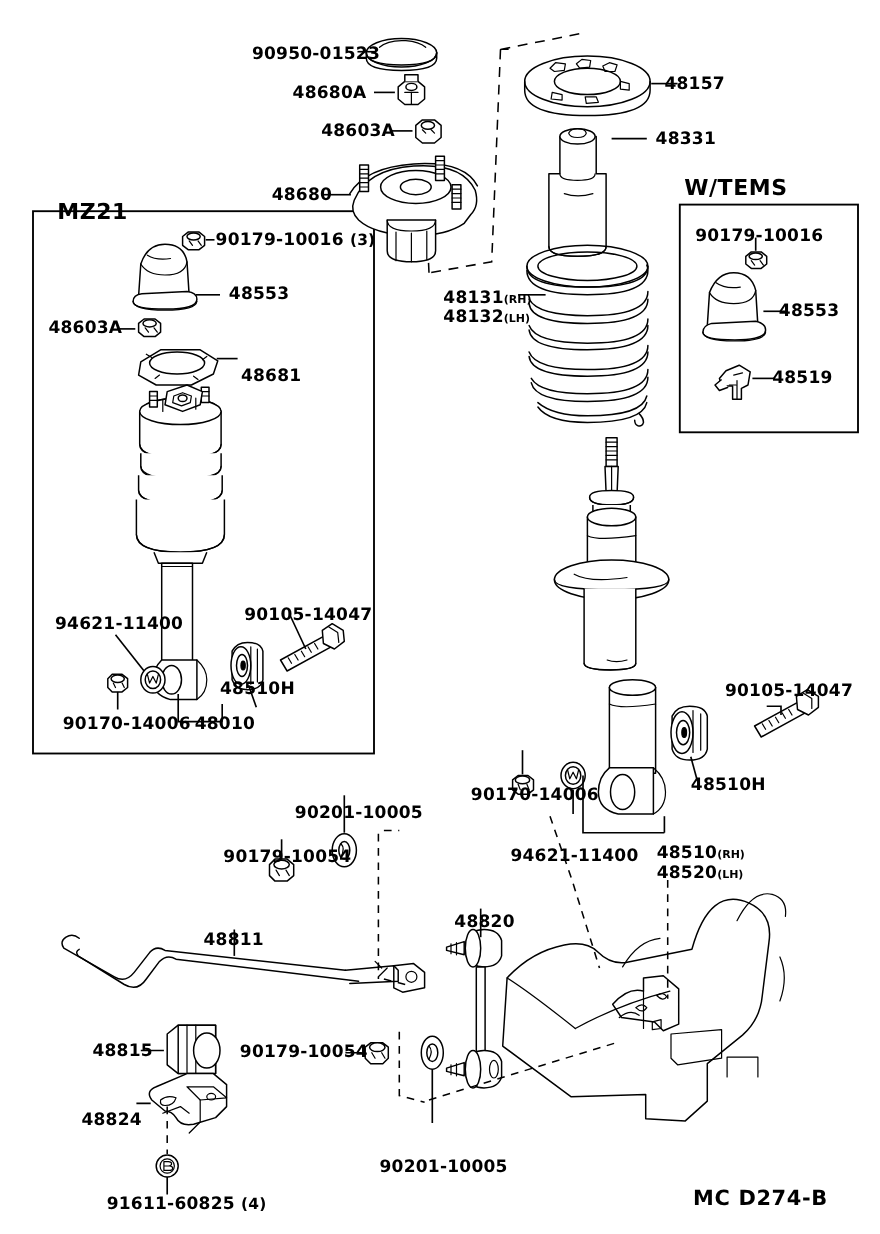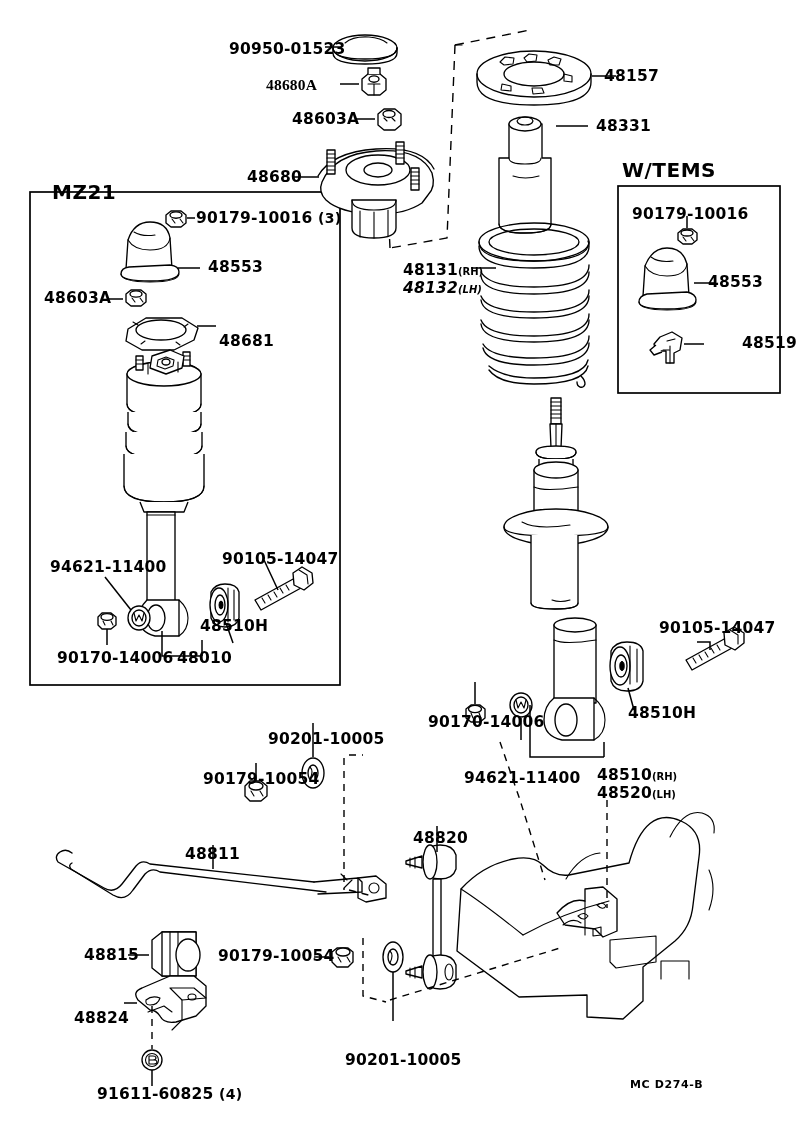--- a/index.html
+++ b/index.html
@@ -40,21 +40,21 @@
   .qty { font-size: 14px; font-weight: bold; }
   .boxlabel {
     position: absolute;
     font-weight: bold;
     font-size: 20px;
     letter-spacing: 0.5px;
   }
   .footer {
     position: absolute;
     font-weight: bold;
-    font-size: 11px;
+    font-size: 19px;
     letter-spacing: 0.6px;
   }
   .stk { fill: none; stroke: #000; stroke-width: 1.35; stroke-linejoin: round; stroke-linecap: round; }
   .stk-thin { fill: none; stroke: #000; stroke-width: 1.1; stroke-linejoin: round; stroke-linecap: round; }
   .lead { fill: none; stroke: #000; stroke-width: 1.5; }
   .dash { fill: none; stroke: #000; stroke-width: 1.4; stroke-dasharray: 9 7; }
   .dash2 { fill: none; stroke: #000; stroke-width: 1.4; stroke-dasharray: 7 6; }
   .boxf { fill: none; stroke: #000; stroke-width: 1.7; }
   .fillw { fill: #ffffff; stroke: #000; stroke-width: 1.35; stroke-linejoin: round; }
   .fillk { fill: #000000; stroke: #000; stroke-width: 1; }
@@ -444,34 +444,34 @@
       <path class="stk-thin" d="M597 905 q6 -4 9 1 q-3 5 -9 -1"></path>
       <path class="stk-thin" d="M593 929 l8 -2 l0 8 l-8 1 z"></path>
       <path class="stk-thin" d="M563 925 q10 -8 18 -2"></path>
     </g>
     <path class="dash2" d="M607 800 L607 908"></path>
     <path class="dash2" d="M390 1000 L455 980 L560 948"></path>
 
   </svg>
 
   <div class="lbl" style="left:229px; top:41px;">90950-01523</div>
-  <div class="lbl" style="left:266px; top:76px;font-family:Liberation Serif, serif;">48680A</div>
+  <div class="lbl" style="left:266px; top:76px;">48680A</div>
   <div class="lbl" style="left:292px; top:111px;">48603A</div>
   <div class="lbl" style="left:247px; top:169px;">48680</div>
 
   <div class="lbl" style="left:604px; top:68px;">48157</div>
   <div class="lbl" style="left:596px; top:118px;">48331</div>
 
   <div class="lbl" style="left:403px; top:262px;"><span>48131</span><span class="sub">(RH)</span></div>
-  <div class="lbl" style="left:403px; top:280px;font-style:italic;"><span>48132</span><span class="sub">(LH)</span></div>
+  <div class="lbl" style="left:403px; top:280px;"><span>48132</span><span class="sub">(LH)</span></div>
 
   <div class="boxlabel" style="left:622px; top:158px;">W/TEMS</div>
   <div class="lbl" style="left:632px; top:206px;">90179-10016</div>
   <div class="lbl" style="left:708px; top:274px;">48553</div>
-  <div class="lbl" style="left:702px; top:335px;margin-left:40px;">48519</div>
+  <div class="lbl" style="left:702px; top:335px;">48519</div>
 
   <div class="boxlabel" style="left:36px; top:180px;margin-left:16px;">MZ21</div>
   <div class="lbl" style="left:196px; top:210px;"><span>90179-10016</span> <span class="qty">(3)</span></div>
   <div class="lbl" style="left:208px; top:259px;">48553</div>
   <div class="lbl" style="left:44px; top:290px;">48603A</div>
   <div class="lbl" style="left:219px; top:317px;margin-top:16px;">48681</div>
   <div class="lbl" style="left:222px; top:551px;">90105-14047</div>
   <div class="lbl" style="left:50px; top:559px;">94621-11400</div>
   <div class="lbl" style="left:200px; top:618px;">48510H</div>
   <div class="lbl" style="left:57px; top:650px;">90170-14006</div>

